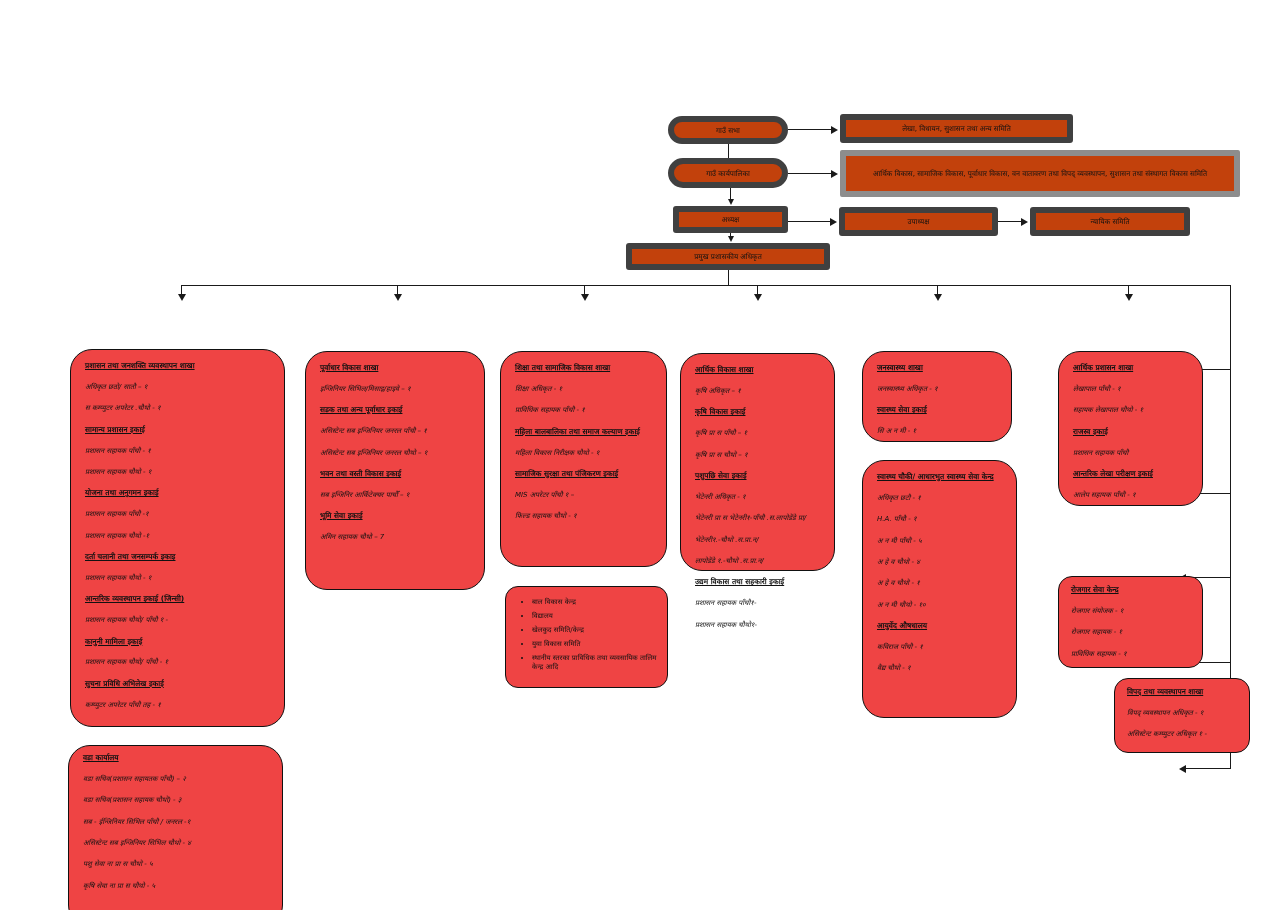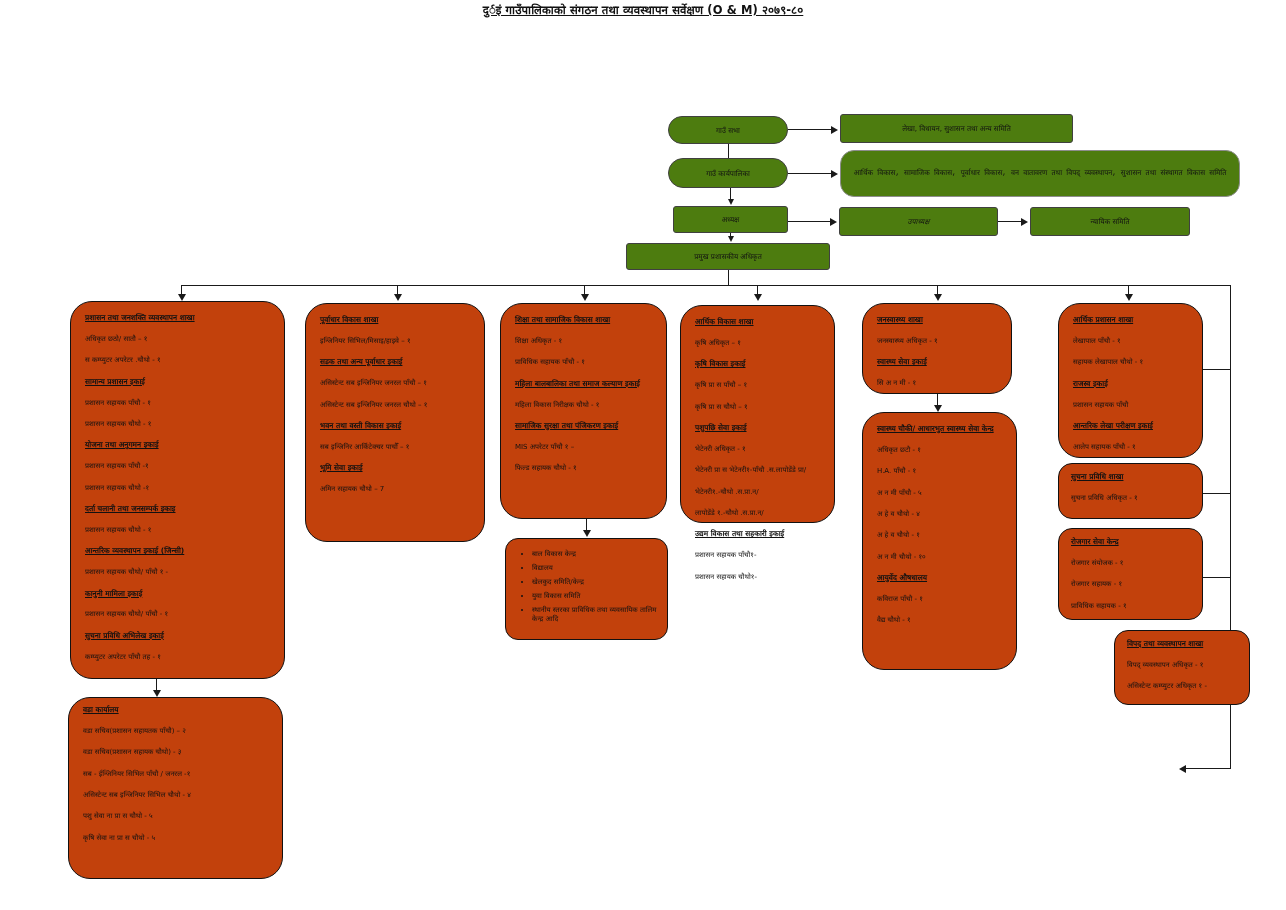--- a/index.html
+++ b/index.html
@@ -27,57 +27,59 @@
     font-weight:bold;
     text-decoration:underline;
     letter-spacing:.1px;
     white-space:nowrap;
   }
 
   
   .box{
     position:absolute;
     box-sizing:border-box;
-    border:1px solid #404040;
-    background:#4d7c0f;
+    border:6px solid #404040;
+    background:#c2410c;
     border-radius:4px;
     padding:4px 6px;
   }
   .box.round{border-radius:16px;}
-  .box.soft{border-color:#8d8d8d;border-radius:14px;font-family:Liberation Mono, monospace;}
+  .box.soft{border-color:#8d8d8d;border-radius:2px;}
   .box.center{
     display:flex;align-items:center;justify-content:center;text-align:center;
   }
   .box .t{
     font-size:7.2px;
     line-height:1.25;
   }
 
   
   .panel{
     position:absolute;
     box-sizing:border-box;
     border:1.3px solid #111111;
     border-radius:22px;
-    background:#c2410c;
+    background:#ef4444;
     padding:12px 12px 10px 14px;
+    margin-top:48px;
   }
   .panel.tight{border-radius:14px;padding:9px 10px 8px 12px;}
   .panel .hd{
     font-size:7.4px;
     font-weight:bold;
     text-decoration:underline;
     margin:0 0 12px 0;
     line-height:1.2;
   }
   .panel .hd.sub{margin-top:9px;}
   .panel .ln{
     font-size:7px;
     line-height:1.2;
     margin:0 0 13px 0;
+    font-style:italic;
   }
   .panel .ln.last{margin-bottom:0;}
   .panel ul{
     margin:2px 0 0 0;
     padding-left:14px;
     list-style:disc;
   }
   .panel ul li{
     font-size:7px;
     line-height:1.35;
@@ -115,21 +117,20 @@
     border-left:3px solid transparent;
     border-right:3px solid transparent;
     border-top:6px solid #1a1a1a;
   }
 </style>
 </head>
 <body>
 
 <div id="canvas">
 
-  <div class="doc-title">दुर्इं गाउँपालिकाको संगठन तथा व्यवस्थापन सर्वेक्षण (O &amp; M) २०७९-८०</div>
 
   <div class="box round center" style="left:668px;top:116px;width:120px;height:28px;">
     <span class="t">गाउँ सभा</span>
   </div>
 
   <div class="box center" style="left:840px;top:114px;width:233px;height:29px;border-radius:3px;">
     <span class="t">लेखा, विधायन, सुशासन तथा अन्य समिति</span>
   </div>
 
   <div class="box round center" style="left:668px;top:158px;width:120px;height:30px;">
@@ -137,21 +138,21 @@
   </div>
 
   <div class="box soft center" style="left:840px;top:150px;width:400px;height:47px;">
     <span class="t">आर्थिक विकास, सामाजिक विकास, पूर्वाधार विकास, वन वातावरण तथा विपद् व्यवस्थापन, सुशासन तथा संस्थागत विकास समिति</span>
   </div>
 
   <div class="box center" style="left:673px;top:206px;width:115px;height:27px;border-radius:3px;">
     <span class="t">अध्यक्ष</span>
   </div>
 
-  <div class="box center" style="left:839px;top:207px;width:159px;height:29px;border-radius:3px;font-style:italic;">
+  <div class="box center" style="left:839px;top:207px;width:159px;height:29px;border-radius:3px;">
     <span class="t">उपाध्यक्ष</span>
   </div>
 
   <div class="box center" style="left:1030px;top:207px;width:160px;height:29px;border-radius:3px;">
     <span class="t">न्यायिक समिति</span>
   </div>
 
   <div class="box center" style="left:626px;top:243px;width:204px;height:27px;border-radius:3px;">
     <span class="t">प्रमुख प्रशासकीय अधिकृत</span>
   </div>
@@ -329,24 +330,20 @@
   <div class="panel" style="left:1058px;top:303px;width:145px;height:155px;">
     <div class="hd">आर्थिक प्रशासन शाखा</div>
     <div class="ln">लेखापाल पाँचौ - १</div>
     <div class="ln">सहायक लेखापाल चौथो - १</div>
     <div class="hd sub">राजस्व इकाई</div>
     <div class="ln">प्रशासन सहायक पाँचौ</div>
     <div class="hd sub">आन्तरिक लेखा परीक्षण इकाई</div>
     <div class="ln last">आलेप सहायक पाँचौ - १</div>
   </div>
 
-  <div class="panel tight" style="left:1058px;top:463px;width:145px;height:56px;">
-    <div class="hd">सुचना प्रविधि शाखा</div>
-    <div class="ln last">सुचना प्रविधि अधिकृत - १</div>
-  </div>
 
   <div class="panel tight" style="left:1058px;top:528px;width:145px;height:92px;">
     <div class="hd">रोजगार सेवा केन्द्र</div>
     <div class="ln">रोजगार संयोजक - १</div>
     <div class="ln">रोजगार सहायक - १</div>
     <div class="ln last">प्राविधिक सहायक - १</div>
   </div>
 
   <div class="panel tight" style="left:1114px;top:630px;width:136px;height:75px;">
     <div class="hd">विपद् तथा व्यवस्थापन शाखा</div>

